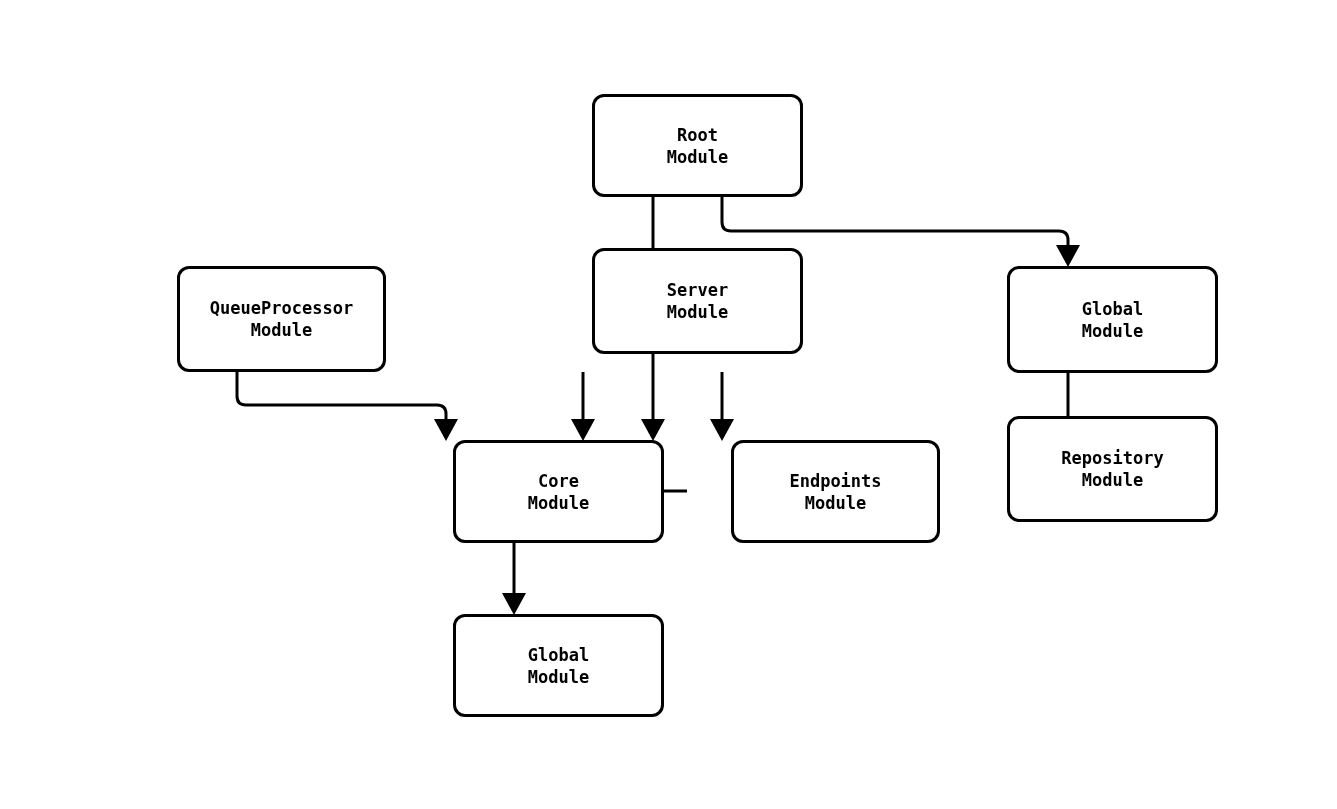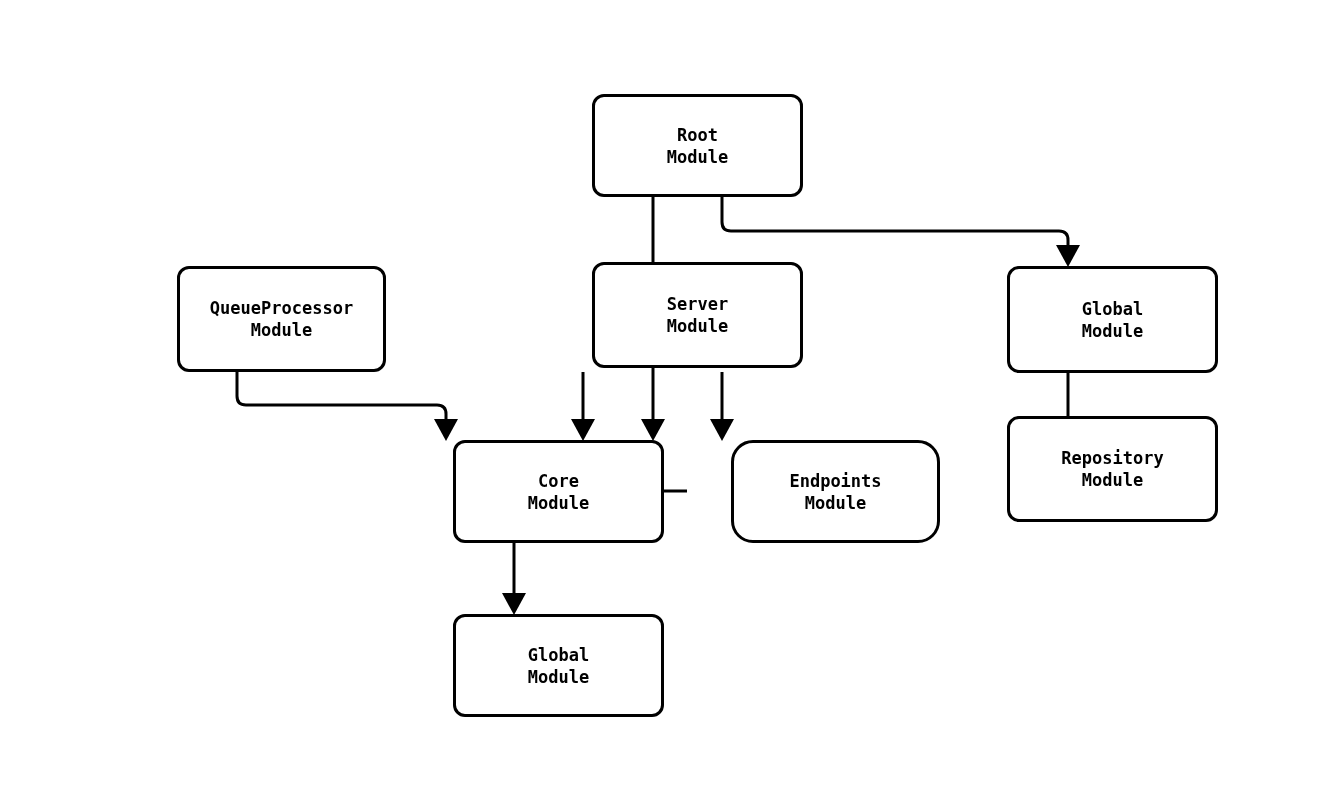--- a/index.html
+++ b/index.html
@@ -109,36 +109,36 @@
     <div class="node" style="left:548px; top:94px; width:211px; height:103px;">
       <div class="node-label">Root
 Module</div>
     </div>
 
     <div class="node" style="left:133px; top:266px; width:209px; height:106px;">
       <div class="node-label">QueueProcessor
 Module</div>
     </div>
 
-    <div class="node" style="left:548px; top:262px; width:211px; height:106px;">
+    <div class="node" style="left:548px; top:248px; width:211px; height:106px;">
       <div class="node-label">Server
 Module</div>
     </div>
 
     <div class="node" style="left:963px; top:266px; width:211px; height:107px;align-items:center;">
       <div class="node-label">Global
 Module</div>
     </div>
 
     <div class="node" style="left:409px; top:440px; width:211px; height:103px;align-items:center;">
       <div class="node-label">Core
 Module</div>
     </div>
 
-    <div class="node" style="left:687px; top:440px; width:209px; height:103px;border-radius:22px;">
+    <div class="node" style="left:687px; top:440px; width:209px; height:103px;">
       <div class="node-label">Endpoints
 Module</div>
     </div>
 
     <div class="node" style="left:963px; top:416px; width:211px; height:106px;">
       <div class="node-label">Repository
 Module</div>
     </div>
 
     <div class="node" style="left:409px; top:614px; width:211px; height:103px;">

